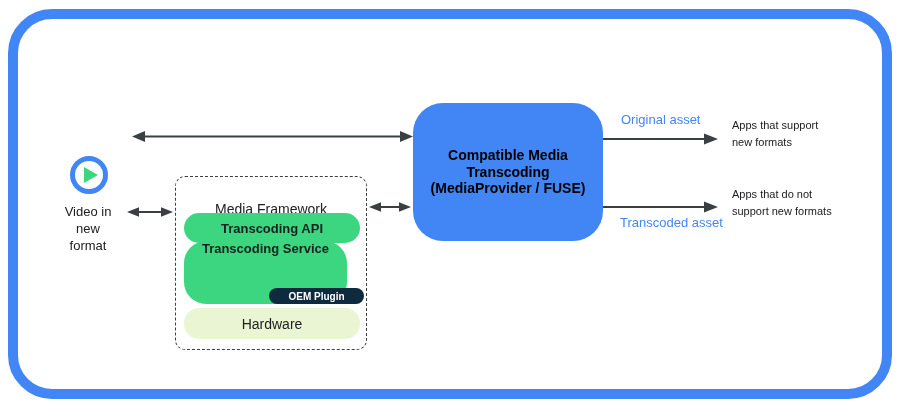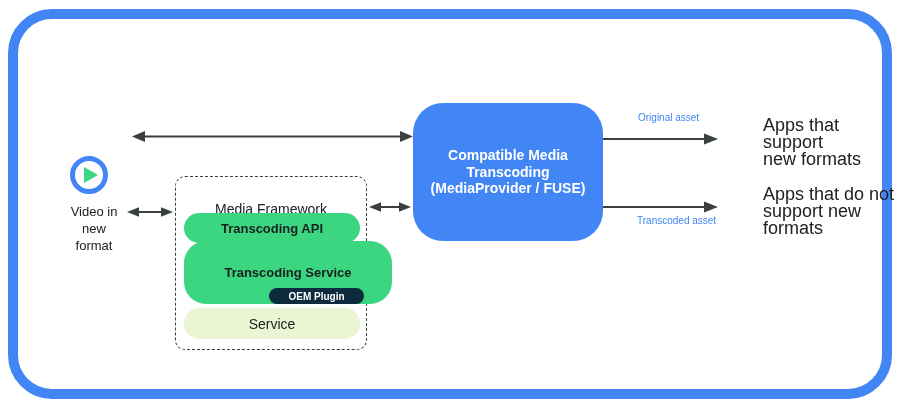--- a/index.html
+++ b/index.html
@@ -38,21 +38,21 @@
     position: absolute; left: 9px; top: 6px;
     width: 0; height: 0;
     border-top: 8px solid transparent;
     border-bottom: 8px solid transparent;
     border-left: 14px solid var(--green);
   }
 
   .preline { white-space: pre-line; }
 
   .src-label {
-    position: absolute; left: 48px; top: 203px; width: 92px;
+    position: absolute; left: 42px; top: 203px; width: 92px;
     text-align: center;
     font-size: 13px; line-height: 17px;
     color: var(--text-dark);
   }
 
   
   .mf {
     position: absolute; left: 175px; top: 176px;
     width: 192px; height: 174px;
     border: 1.5px dashed var(--arrow-gray);
@@ -66,23 +66,23 @@
   }
   .pill {
     position: absolute; left: 8px; width: 176px;
     display: flex; align-items: center; justify-content: center;
     font-size: 13px; font-weight: 700;
     color: var(--box-text);
   }
   .api { top: 36px; height: 30px; border-radius: 15px; background: var(--green); }
   .service {
     position: absolute; left: 8px; top: 64px;
-    width: 208px; height: 63px;
+    width: 163px; height: 63px;
     border-radius: 22px; background: var(--green);
-    display: flex; align-items: center; justify-content: center;
+    display: flex; justify-content: center;
     font-size: 13px; font-weight: 700;
     color: var(--box-text);
   }
   .oem {
     position: absolute; left: 85px; top: 47px;
     width: 95px; height: 16px;
     border-radius: 8px; background: var(--dark-navy);
     display: flex; align-items: center; justify-content: center;
     font-size: 10px; font-weight: 700;
     color: #fff;
@@ -93,35 +93,34 @@
     font-weight: 400; font-size: 14px;
     color: var(--text-dark);
   }
 
   .transcoder {
     position: absolute; left: 413px; top: 103px;
     width: 190px; height: 138px;
     border-radius: 30px; background: var(--accent-blue);
     display: flex; align-items: center; justify-content: center;
     text-align: center;
-    color: #ffffff; font-size: 14px; font-weight: 700; line-height: 16.5px;
+    color: #000000; font-size: 14px; font-weight: 700; line-height: 16.5px;
   }
 
   .flow-label {
     position: absolute;
-    font-size: 10px;
+    font-size: 13px;
     color: var(--accent-blue);
-    margin-left: 17px;
   }
   .orig { left: 621px; top: 112px; }
   .trans { left: 620px; top: 215px; }
 
   .apps {
-    position: absolute; left: 763px;
-    font-size: 18px; line-height: 17px;
+    position: absolute; left: 732px;
+    font-size: 11px; line-height: 17px;
     color: var(--text-dark);
   }
   .a1 { top: 117px; }
   .a2 { top: 186px; }
 </style>
 </head>
 <body>
 
 <div class="canvas">
 
@@ -161,21 +160,21 @@
 new
 format</div>
 
   <div class="mf">
     <div class="mf-title">Media Framework</div>
     <div class="pill api">Transcoding API</div>
     <div class="service">
       <span>Transcoding Service</span>
       <div class="oem">OEM Plugin</div>
     </div>
-    <div class="pill hw">Service</div>
+    <div class="pill hw">Hardware</div>
   </div>
 
   <div class="transcoder preline">Compatible Media
 Transcoding
 (MediaProvider / FUSE)</div>
 
   <div class="flow-label orig">Original asset</div>
   <div class="flow-label trans">Transcoded asset</div>
 
   <div class="apps a1 preline">Apps that support

